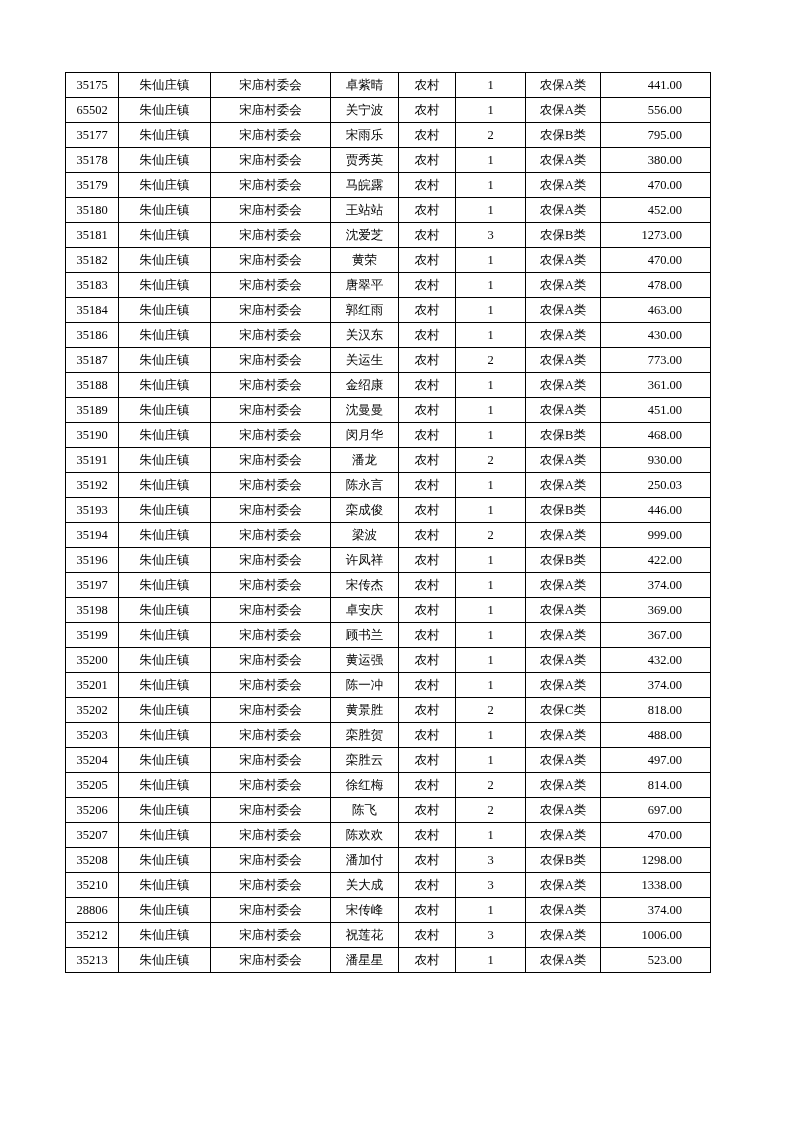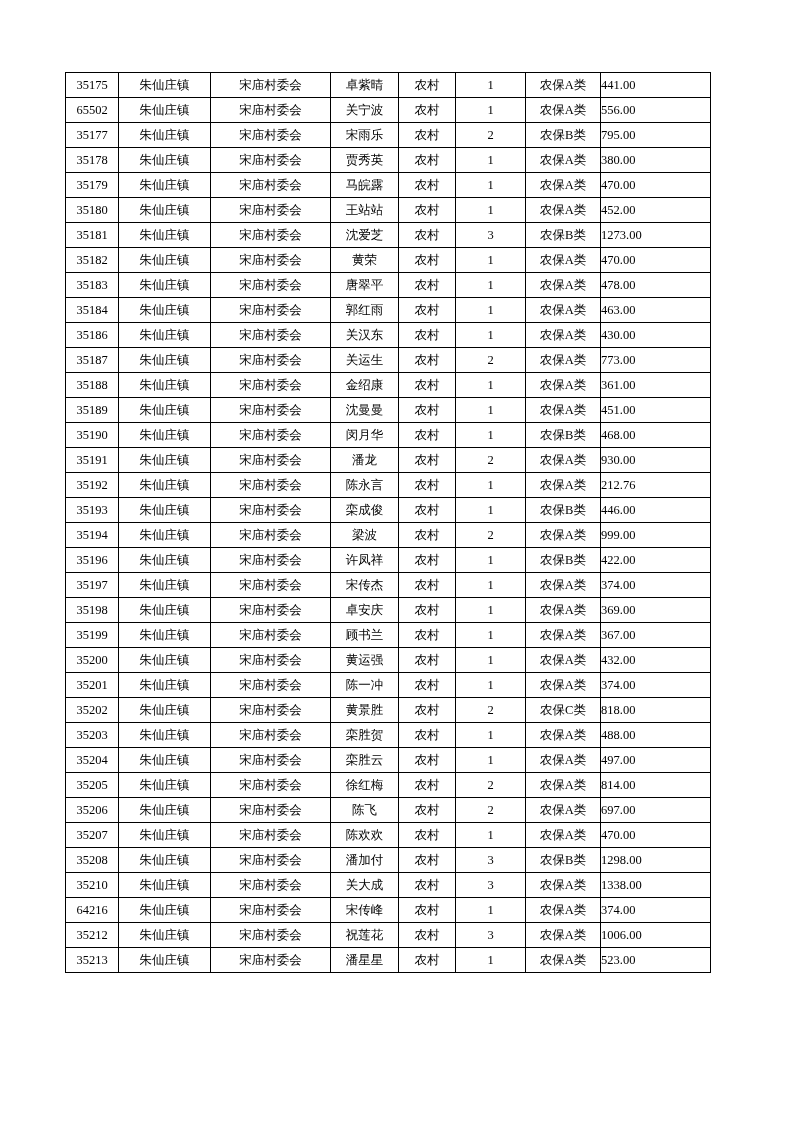--- a/index.html
+++ b/index.html
@@ -29,21 +29,21 @@
     height: 24px;
     font-size: 12.5px;
     line-height: 24px;
     text-align: center;
     vertical-align: middle;
     white-space: nowrap;
     overflow: hidden;
     padding: 0;
   }
   table.grid td.amount {
-    text-align: left;
+    text-align: right;
     padding-right: 28px;
   }
 </style>
 </head>
 <body>
 
 <div class="page">
   <table class="grid">
     <colgroup>
       <col style="width:53px">
@@ -234,21 +234,21 @@
   </tr>
 
   <tr>
     <td>35192</td>
     <td>朱仙庄镇</td>
     <td>宋庙村委会</td>
     <td>陈永言</td>
     <td>农村</td>
     <td>1</td>
     <td>农保A类</td>
-    <td class="amount">212.76</td>
+    <td class="amount">250.03</td>
   </tr>
 
   <tr>
     <td>35193</td>
     <td>朱仙庄镇</td>
     <td>宋庙村委会</td>
     <td>栾成俊</td>
     <td>农村</td>
     <td>1</td>
     <td>农保B类</td>
@@ -416,21 +416,21 @@
     <td>朱仙庄镇</td>
     <td>宋庙村委会</td>
     <td>关大成</td>
     <td>农村</td>
     <td>3</td>
     <td>农保A类</td>
     <td class="amount">1338.00</td>
   </tr>
 
   <tr>
-    <td>64216</td>
+    <td>28806</td>
     <td>朱仙庄镇</td>
     <td>宋庙村委会</td>
     <td>宋传峰</td>
     <td>农村</td>
     <td>1</td>
     <td>农保A类</td>
     <td class="amount">374.00</td>
   </tr>
 
   <tr>

